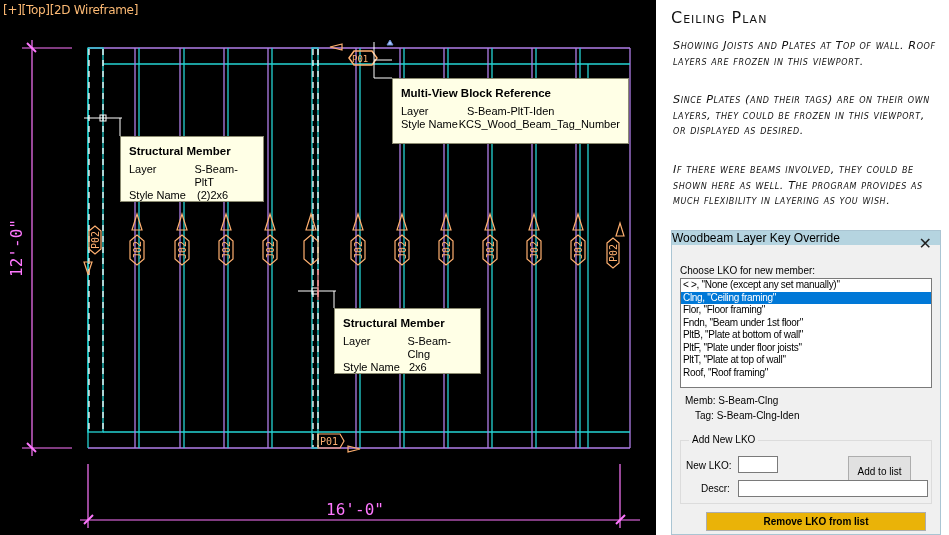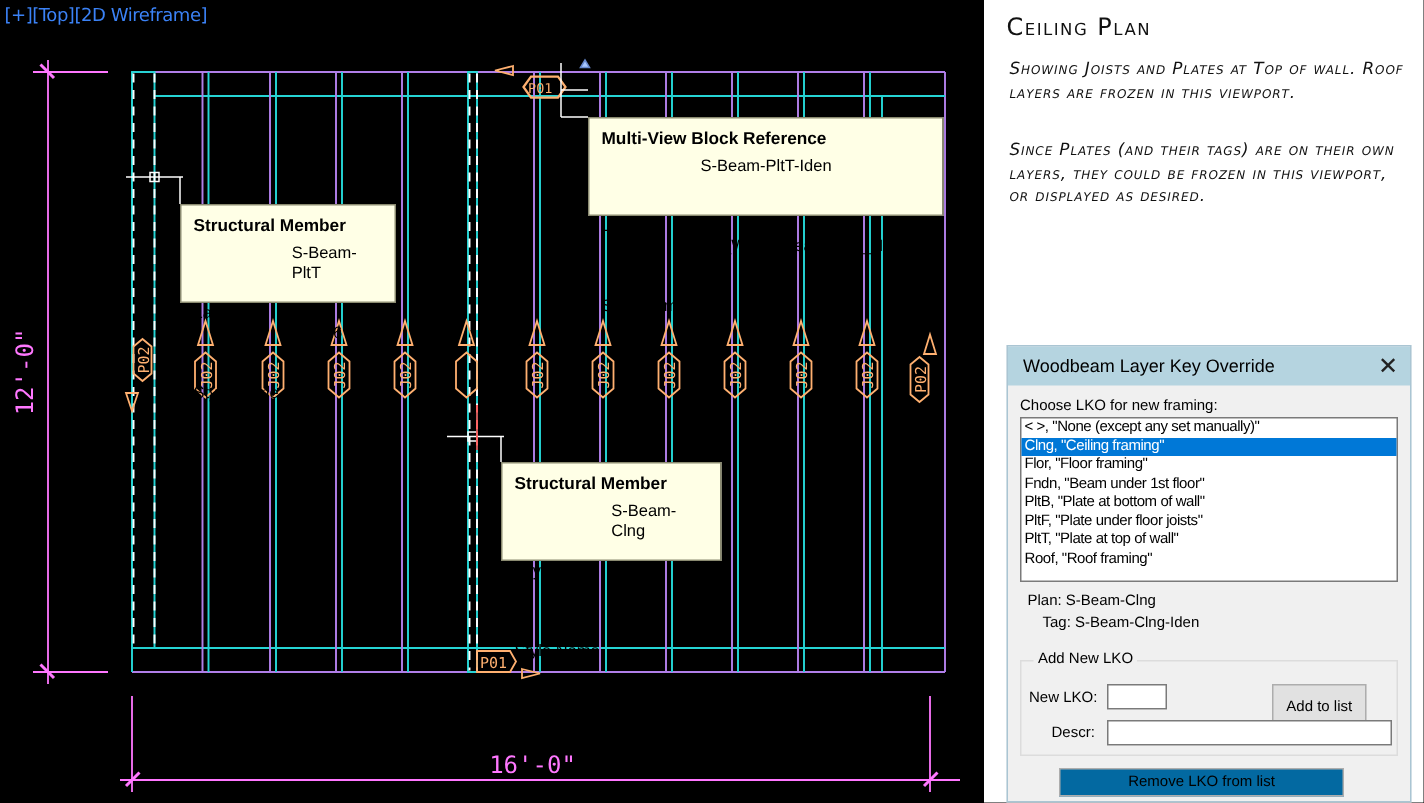--- a/index.html
+++ b/index.html
@@ -1,53 +1,53 @@
 <!DOCTYPE html>
 <html><head>
 <meta charset="utf-8">
 <style>
   html, body { margin:0; padding:0; }
   body { width:949px; height:535px; position:relative; overflow:hidden; background:#000; font-family:"Liberation Sans", sans-serif; }
   #viewport { position:absolute; left:0; top:0; width:656px; height:535px; background:#000; }
-  #viewport-label { position:absolute; left:3px; top:3px; color:#3b82f6; font-size:12px; font-family:"DejaVu Sans", sans-serif; letter-spacing:-0.3px; }
+  #viewport-label { position:absolute; left:3px; top:3px; color:#fdba74; font-size:12px; font-family:"DejaVu Sans", sans-serif; letter-spacing:-0.3px; }
   svg#cad { position:absolute; left:0; top:0; }
   .tip { position:absolute; background:#ffffe6; border:1px solid #8a8a70; color:#000; font-size:11px; padding:8px 8px 8px 8px; box-sizing:border-box; }
   .tip .ttl { font-weight:bold; font-size:11.5px; margin-bottom:6px; }
   .tip .row { display:flex; line-height:13px; }
-  .tip .k { width:66px;margin-top:40px; }
+  .tip .k { width:66px; }
   #tip1 { left:392px; top:78px; width:237px; height:66px; }
   #tip2 { left:120px; top:136px; width:144px; height:66px; }
   #tip2 .k { width:68px; }
   #tip3 { left:334px; top:308px; width:147px; height:66px; }
   #tip3 .k { width:66px; }
 
   #panel { position:absolute; left:656px; top:0; width:293px; height:535px; background:#fff; }
   #ceil-title { position:absolute; left:15px; top:8px; font-family:"DejaVu Sans", sans-serif; font-size:16px; letter-spacing:1px; color:#111; font-variant:small-caps; }
   .note { position:absolute; left:17px; width:268px; font-family:"DejaVu Sans", sans-serif; font-size:11.2px; line-height:15.5px; letter-spacing:0.6px; font-variant:small-caps; color:#111;font-style:italic; }
   #note1 { top:38px; }
   #note2 { top:92px; }
   #note3 { top:162px; }
 
   #dialog { position:absolute; left:671px; top:230px; width:270px; height:305px; background:#f0f0f0; border:1px solid #aac5d3; box-sizing:border-box; font-size:10px; color:#000; }
-  #dlg-title { height:26px; background:#b5d4e0; display:flex; align-items:center; padding-left:10px; font-size:12px; color:#000; }
+  #dlg-title { height:14px; background:#b5d4e0; display:flex; align-items:center; font-size:12px; color:#000; }
   #dlg-close { position:absolute; right:8px; top:3px; font-size:16px; color:#222; cursor:pointer; }
   #lko-label { position:absolute; left:8px; top:34px; font-size:10px; }
   #lko-list { position:absolute; left:8px; top:47px; width:252px; height:110px; background:#fff; border:1px solid #7a7a7a; box-sizing:border-box; }
   .lko-item { height:12.5px; line-height:12.5px; padding-left:2px; font-size:10px; white-space:nowrap; letter-spacing:-0.3px; }
   .lko-item.sel { background:#0078d7; color:#fff; }
   #memb { position:absolute; left:13px; top:164px; font-size:10px; }
   #tag { position:absolute; left:23px; top:179px; font-size:10px; }
   #grp { position:absolute; left:8px; top:209px; width:252px; height:64px; border:1px solid #dcdcdc; box-sizing:border-box; }
   #grp-label { position:absolute; left:8px; top:-7px; background:#f0f0f0; padding:0 3px; font-size:10px; }
   #newlko-label { position:absolute; left:5px; top:19px; font-size:10px; }
   #newlko-input { position:absolute; left:57px; top:15px; width:40px; height:17px; border:1px solid #7a7a7a; background:#fff; box-sizing:border-box; }
   #add-btn { position:absolute; left:167px; top:15px; width:63px; height:30px; border:1px solid #adadad; background:#e1e1e1; font-size:10px; display:flex; align-items:center; justify-content:center; box-sizing:border-box; }
   #descr-label { position:absolute; left:20px; top:42px; font-size:10px; }
   #descr-input { position:absolute; left:57px; top:39px; width:190px; height:17px; border:1px solid #7a7a7a; background:#fff; box-sizing:border-box; }
-  #remove-btn { position:absolute; left:34px; top:281px; width:190px; height:19px; border:1px solid #adadad; background:#0369a1; font-size:10px; display:flex; align-items:center; justify-content:center; box-sizing:border-box; }
+  #remove-btn { position:absolute; left:34px; top:281px; width:220px; height:19px; border:1px solid #adadad; background:#eab308; font-size:10px; display:flex; align-items:center; justify-content:center; box-sizing:border-box;font-weight:bold; }
 </style>
 </head>
 <body>
 
 <div id="viewport">
   <div id="viewport-label">[+][Top][2D Wireframe]</div>
   <svg id="cad" width="656" height="535">
       <line x1="88" y1="48" x2="630" y2="48" stroke="#b07ee8" stroke-width="1.3"></line>
       <line x1="88" y1="448" x2="630" y2="448" stroke="#b07ee8" stroke-width="1.3"></line>
       <line x1="630" y1="48" x2="630" y2="448" stroke="#b07ee8" stroke-width="1.3"></line>
@@ -182,39 +182,40 @@
         <span class="k">Style Name</span>
         <span>2x6</span>
       </div>
   </div>
 </div>
 
 <div id="panel">
   <div id="ceil-title">Ceiling Plan</div>
   <div class="note" id="note1">Showing Joists and Plates at Top of wall. Roof layers are frozen in this viewport.</div>
   <div class="note" id="note2">Since Plates (and their tags) are on their own layers, they could be frozen in this viewport, or displayed as desired.</div>
+  <div class="note" id="note3">If there were beams involved, they could be shown here as well.  The program provides as much flexibility in layering as you wish.</div>
 </div>
 
 <div id="dialog">
   <div id="dlg-title">
     <span>Woodbeam Layer Key Override</span>
   </div>
   <span id="dlg-close">✕</span>
-  <div id="lko-label">Choose LKO for new framing:</div>
+  <div id="lko-label">Choose LKO for new member:</div>
   <div id="lko-list">
     <div class="lko-item">&lt; &gt;, "None (except any set manually)"</div>
     <div class="lko-item sel">Clng, "Ceiling framing"</div>
     <div class="lko-item">Flor, "Floor framing"</div>
     <div class="lko-item">Fndn, "Beam under 1st floor"</div>
     <div class="lko-item">PltB, "Plate at bottom of wall"</div>
     <div class="lko-item">PltF, "Plate under floor joists"</div>
     <div class="lko-item">PltT, "Plate at top of wall"</div>
     <div class="lko-item">Roof, "Roof framing"</div>
   </div>
-  <div id="memb">Plan: S-Beam-Clng</div>
+  <div id="memb">Memb: S-Beam-Clng</div>
   <div id="tag">Tag: S-Beam-Clng-Iden</div>
   <div id="grp">
     <span id="grp-label">Add New LKO</span>
     <span id="newlko-label">New LKO:</span>
     <div id="newlko-input"></div>
     <div id="add-btn">Add to list</div>
     <span id="descr-label">Descr:</span>
     <div id="descr-input"></div>
   </div>
   <div id="remove-btn">Remove LKO from list</div>

